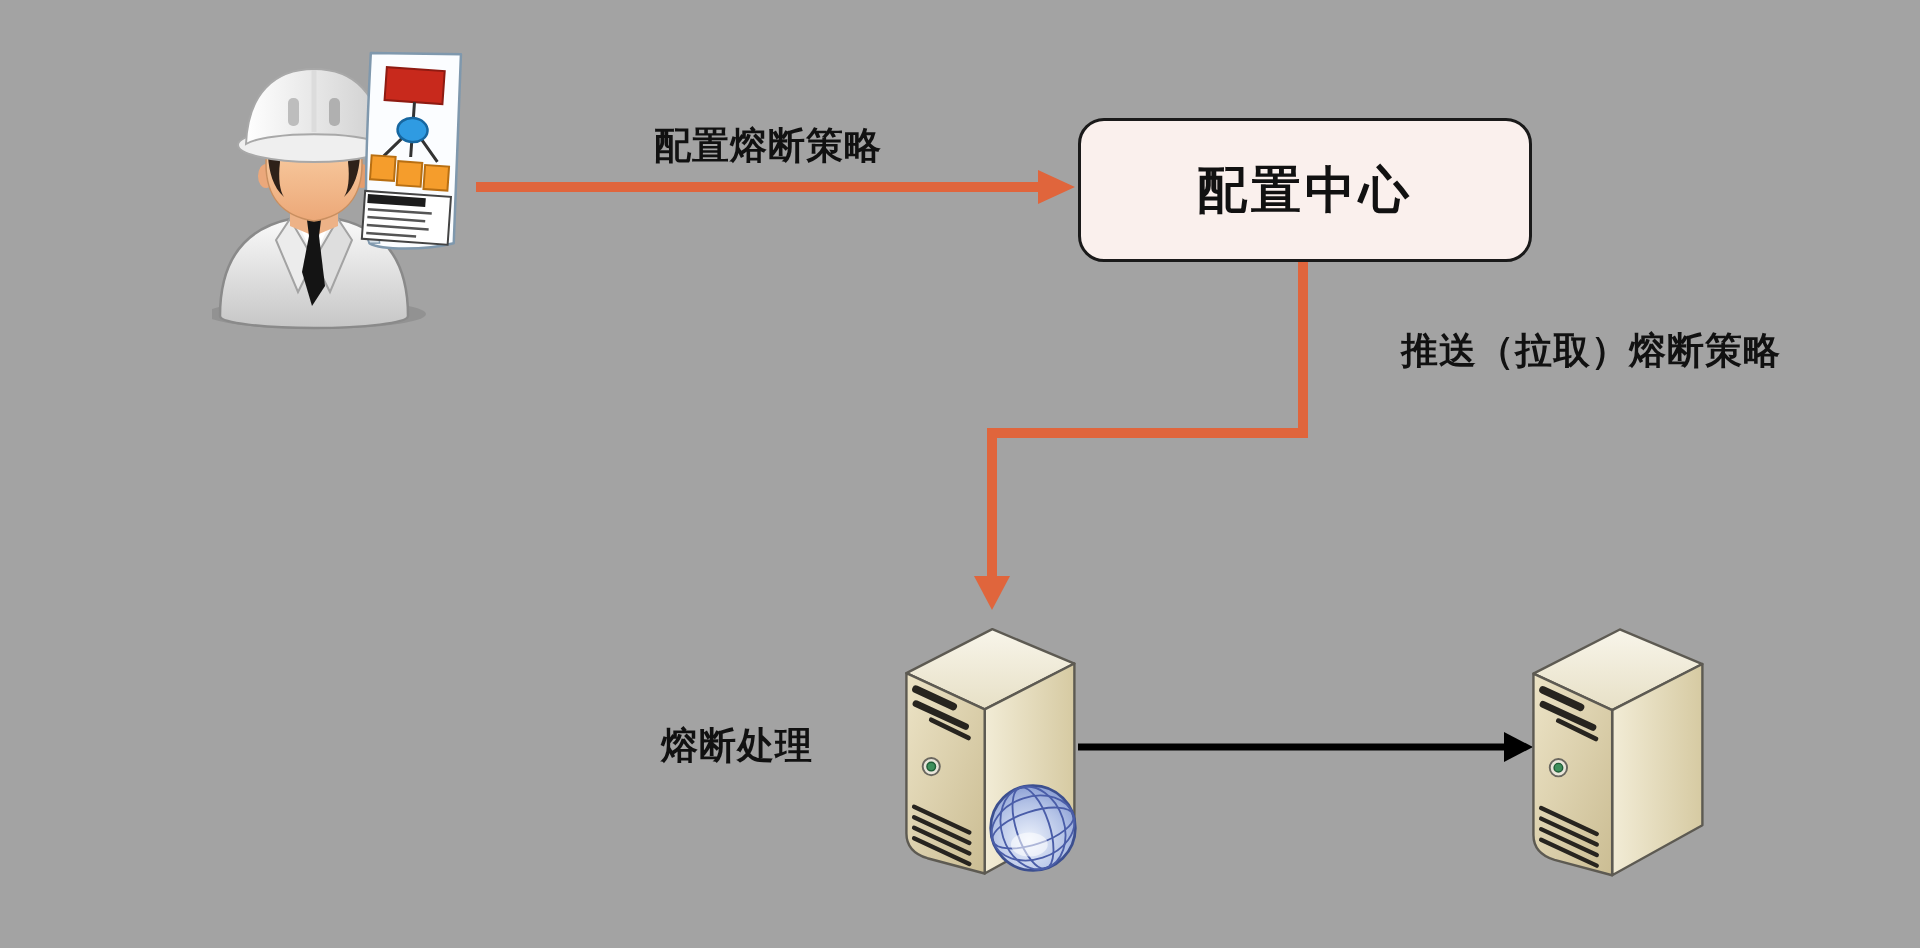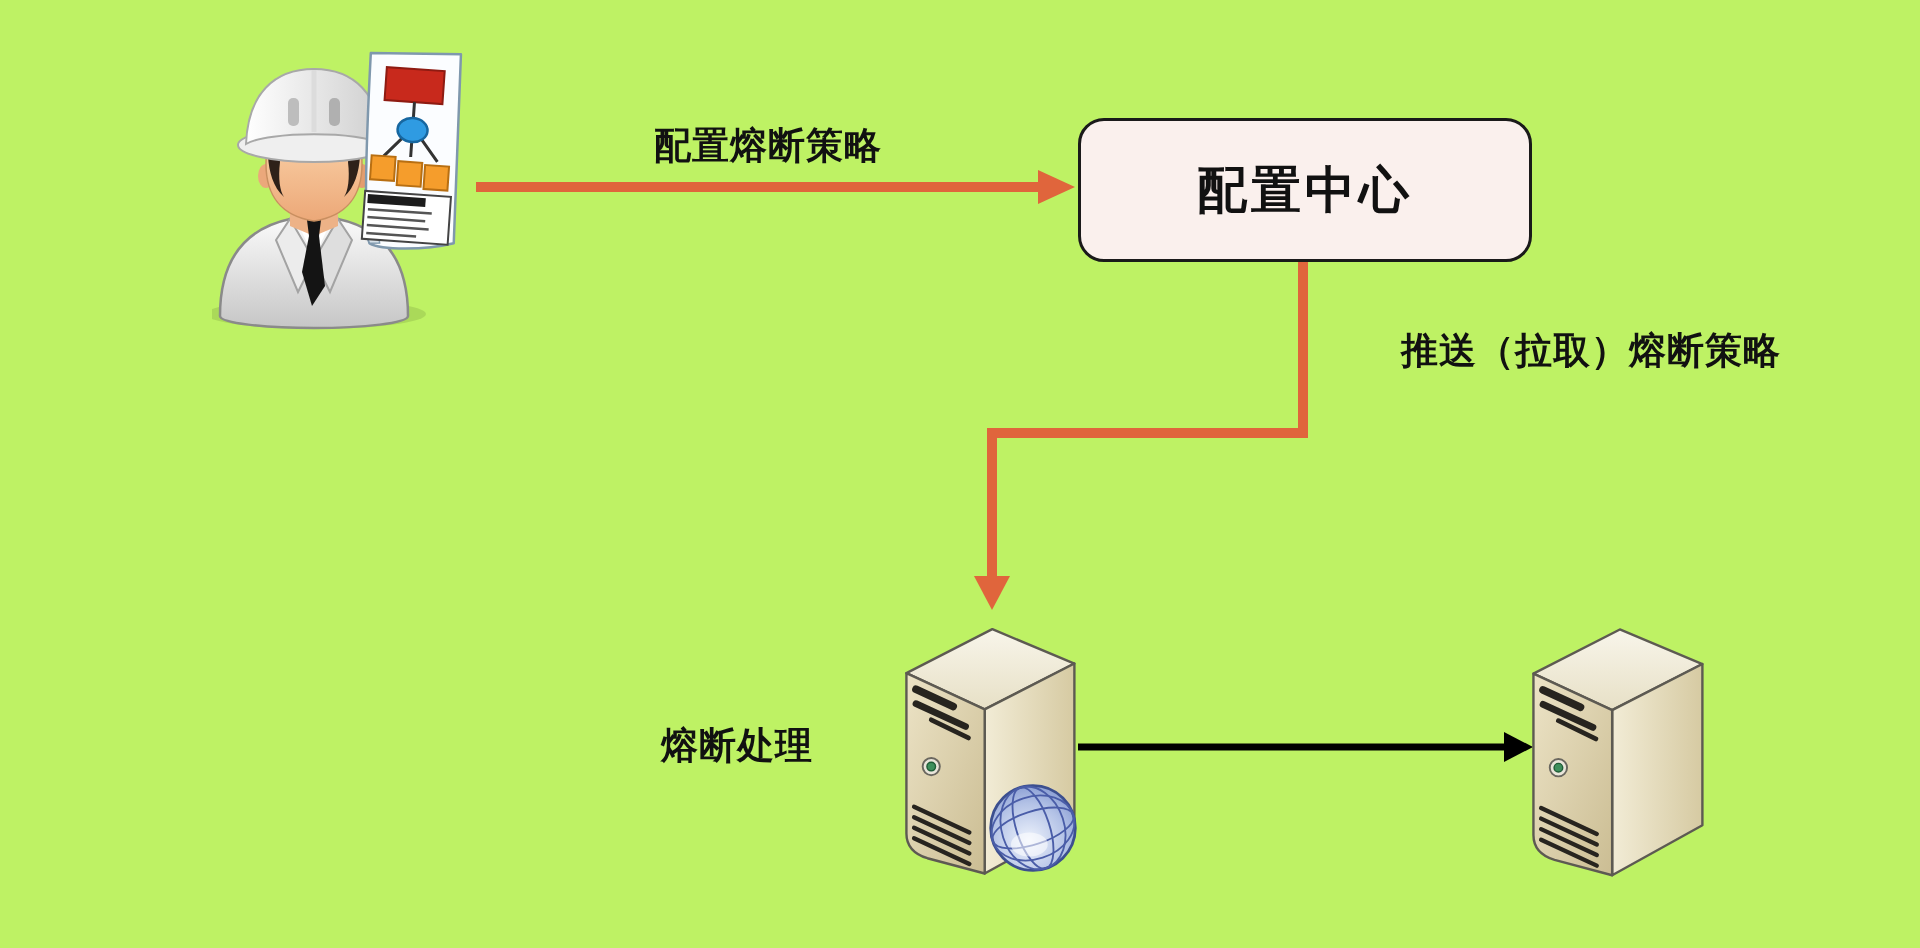--- a/index.html
+++ b/index.html
@@ -1,17 +1,17 @@
 <!DOCTYPE html>
 <html><head>
 <meta charset="utf-8">
 <style>
   html,body{margin:0;padding:0;background:#fff;}
   .canvas{
-    position:relative;width:1920px;height:948px;background:#bef264;overflow:hidden;
+    position:relative;width:1920px;height:948px;background:#a3a3a3;overflow:hidden;
     font-family:"Liberation Sans","DejaVu Sans",sans-serif;
   }
   .layer{position:absolute;left:0;top:0;}
   .edge-label{
     position:absolute;font-weight:700;font-size:37px;color:#111;
     white-space:nowrap;transform:translate(-50%,-50%);letter-spacing:1px;
   }
   .node-box{
     position:absolute;left:1078px;top:118px;width:454px;height:144px;
     box-sizing:border-box;border:3px solid #1a1a1a;border-radius:26px;

